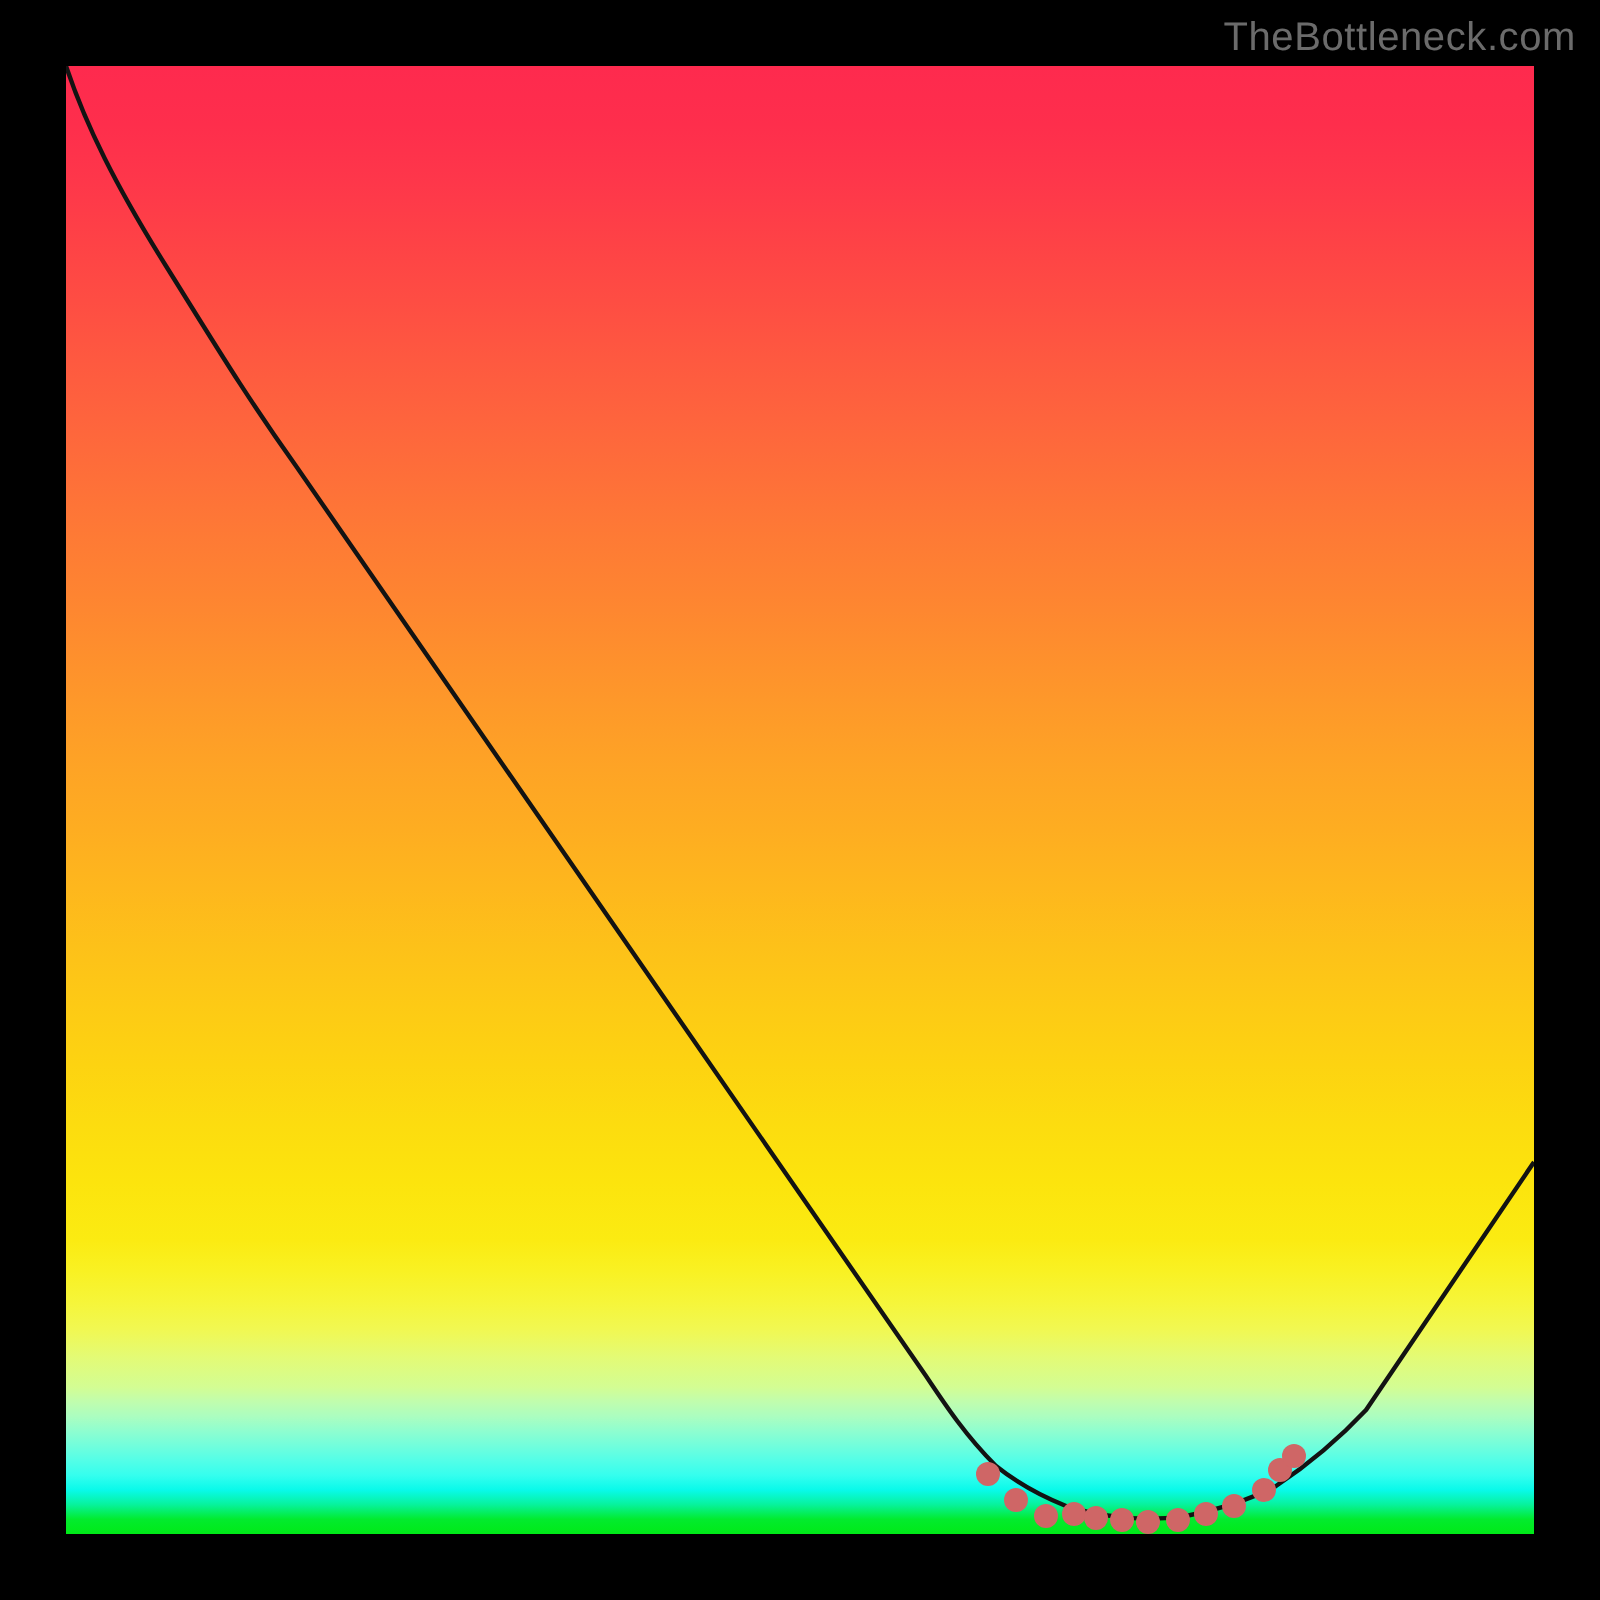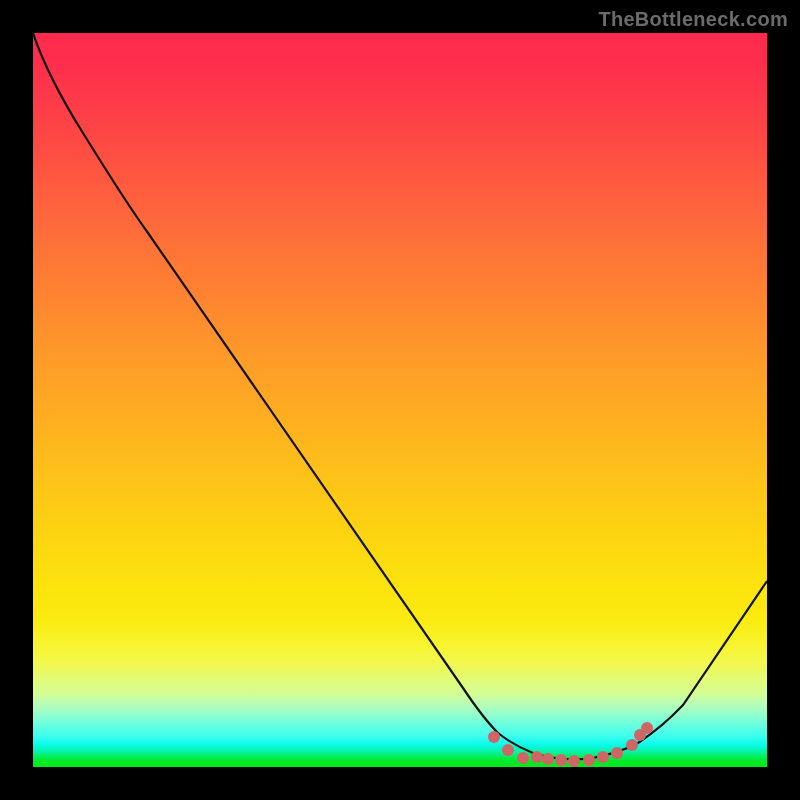--- a/index.html
+++ b/index.html
@@ -1,17 +1,17 @@
 <!DOCTYPE html>
 <html><head>
   <meta charset="utf-8">
   <style>
     * { margin: 0; padding: 0; box-sizing: border-box; }
     body { width: 800px; height: 800px; background: #000; position: relative; font-family: Arial, sans-serif; }
-    .watermark { position: absolute; top: 8px; right: 12px; color: #6b6b6b; font-size: 20px; font-weight: 700; letter-spacing: 0.3px; z-index: 10; }
+    .watermark { position: absolute; top: 8px; right: 12px; color: #6b6b6b; font-size: 20px; font-weight: 400; letter-spacing: 0.3px; z-index: 10; }
     .chart-area { position: absolute; top: 33px; left: 33px; width: 734px; height: 734px; overflow: hidden; }
     .gradient-bg { position: absolute; top: 0; left: 0; width: 100%; height: 100%; background: linear-gradient(to bottom,
       #fe2a4e 0%, #fe2e4c 4%, #fe374a 8%, #fe4246 12%, #fe4d43 16%, #fe5940 20%,
       #fe643d 24%, #fe6f39 28%, #fe7a35 32%, #fe8431 36%, #fe8f2d 40%, #fe9a29 44%,
       #fea425 48%, #fead21 52%, #feb71d 56%, #fdc119 60%, #fdca15 64%, #fdd311 68%,
       #fcdc0f 72%, #fce40d 76%, #fbeb12 80%, #f9f122 82%, #f6f537 84%, #f1f851 86%,
       #e3fb76 88%, #d3fd93 90%, #c0fdae 91%, #abfdc0 92%, #8efed0 93%, #71fedc 94%,
       #53fee7 95%, #35feee 96%, #09faea 97%, #07f29c 98%, #02eb2e 99%, #00ea17 100%); }
     .curve { position: absolute; top: 0; left: 0; width: 100%; height: 100%; }
     .curve-path { fill: none; stroke: #131313; stroke-width: 2.2; }

